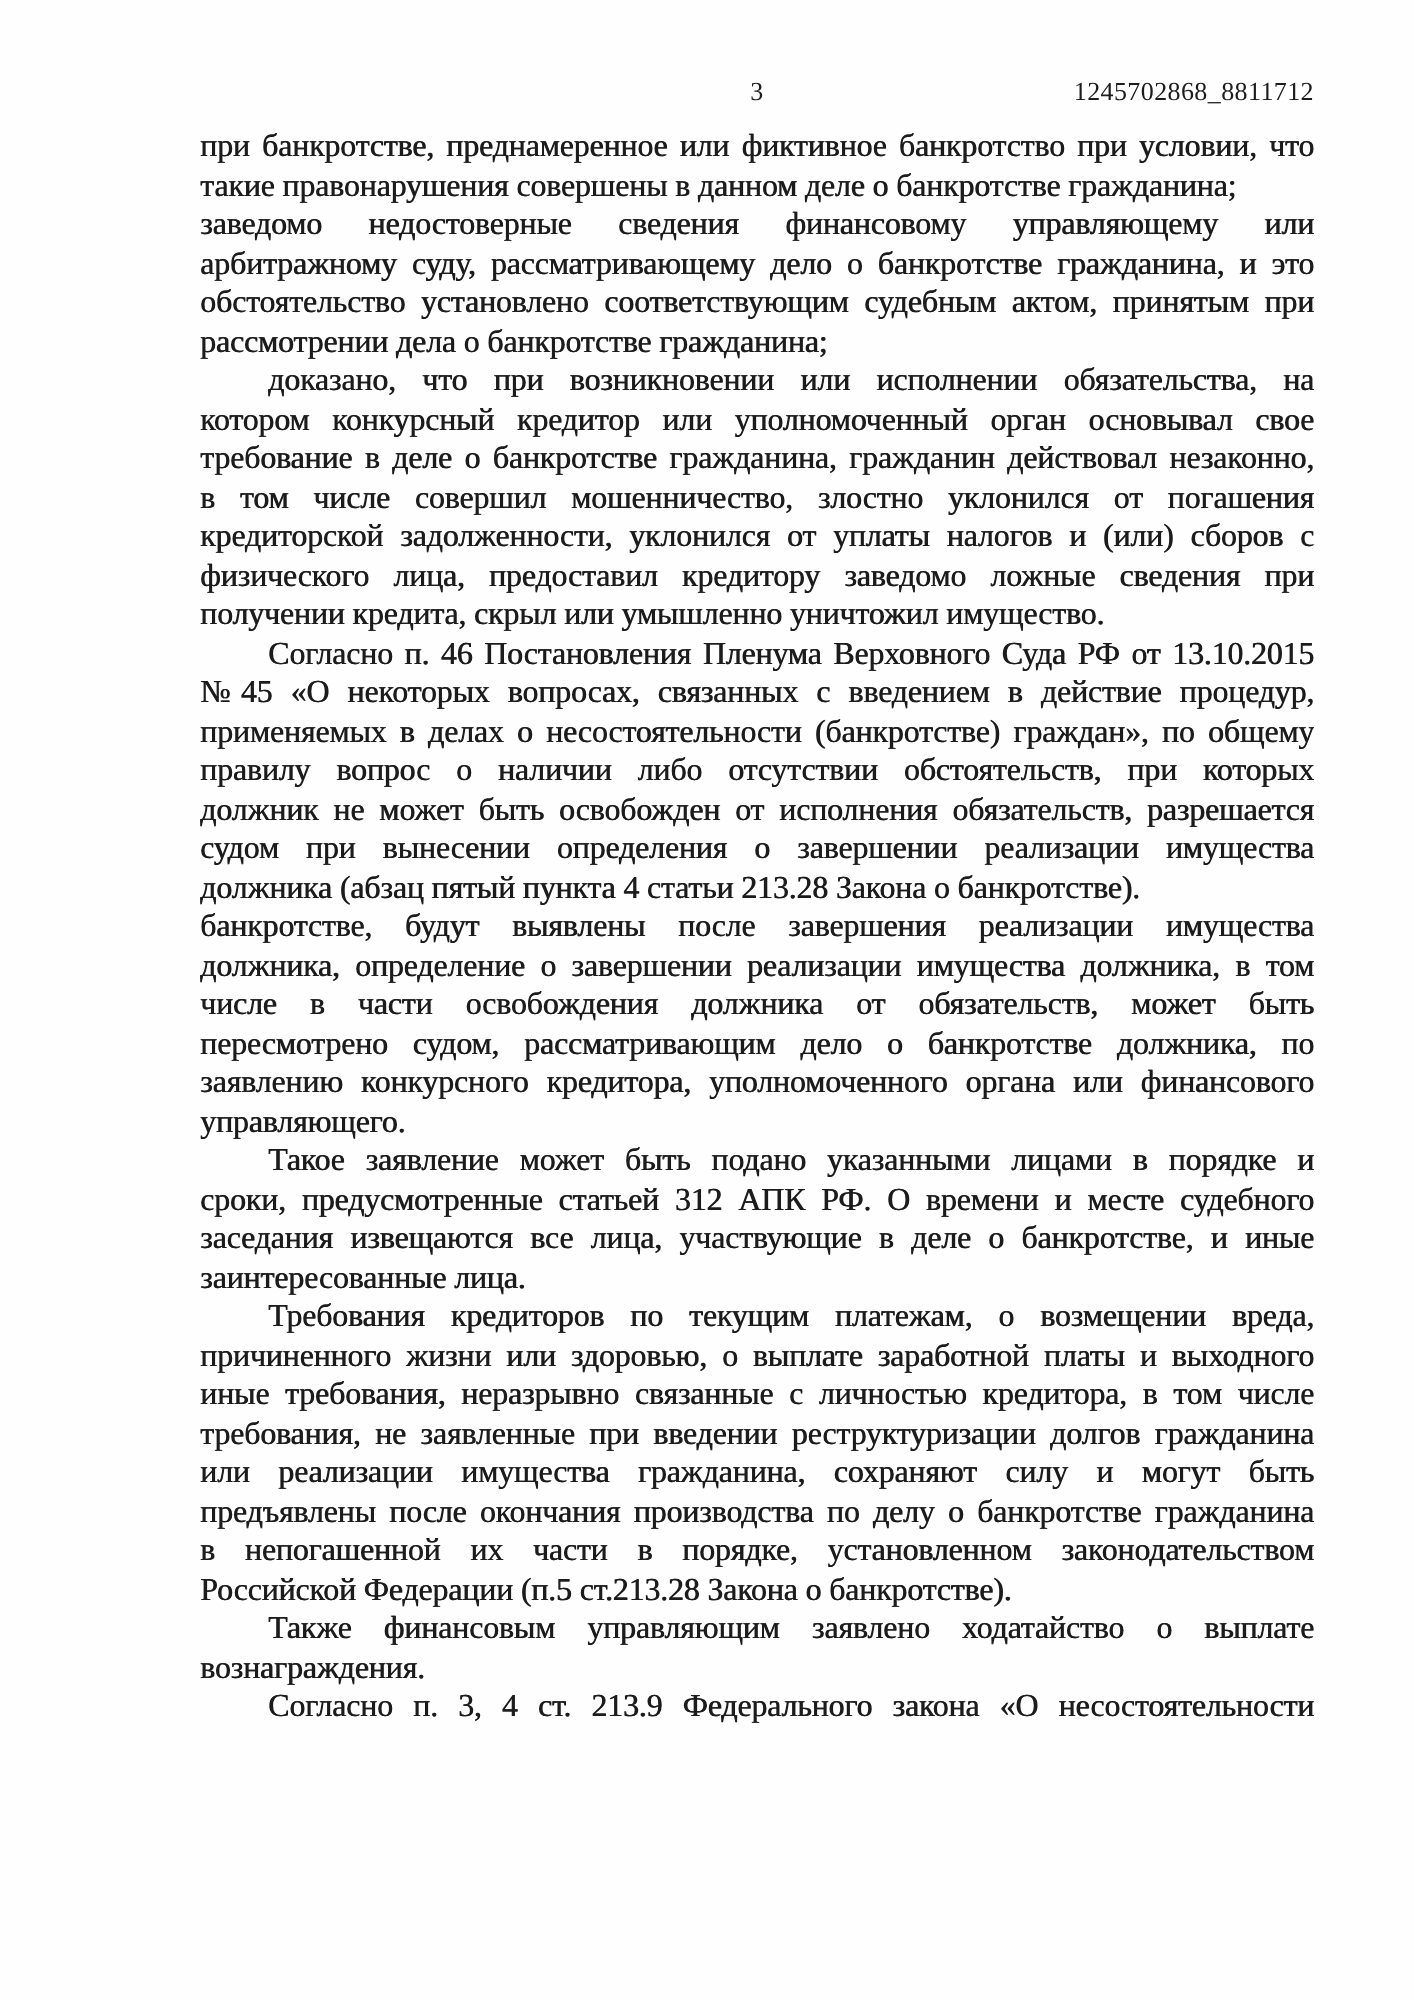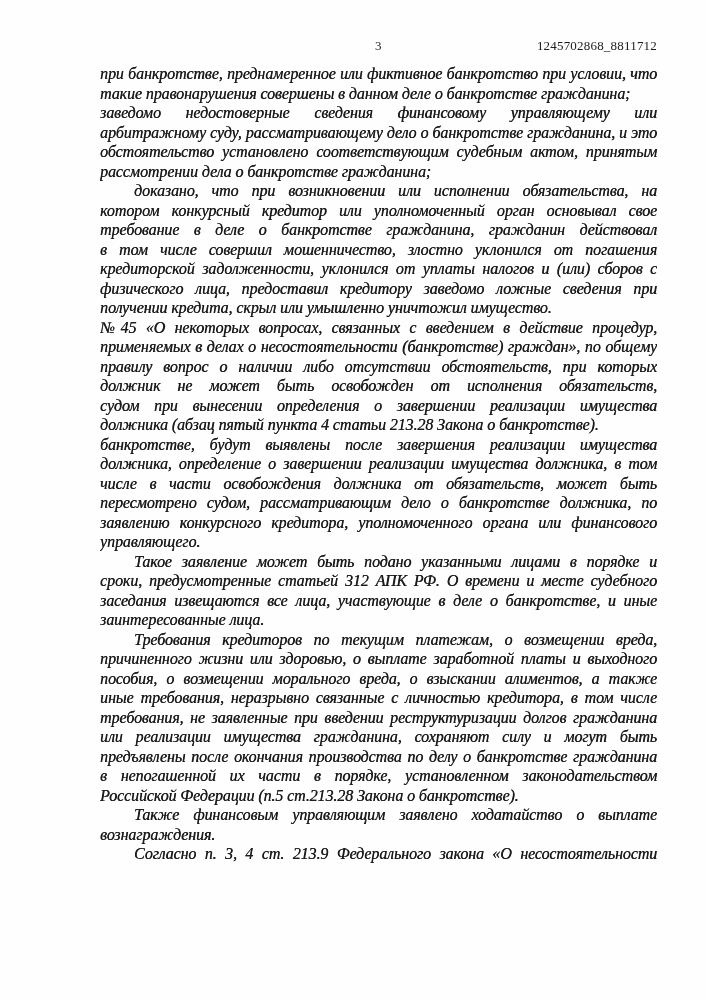--- a/index.html
+++ b/index.html
@@ -48,21 +48,20 @@
     text-shadow: 0.3px 0 0 currentColor; 
   }
   .line {
     height: 19.5px;
     line-height: 19.5px;
     text-align: justify;
     text-align-last: justify;
     overflow: hidden;
     white-space: nowrap;
     white-space: normal;
-    font-style: italic;
   }
   .line.para-end {
     text-align-last: left;
   }
   .line.indent {
     text-indent: 34px;
   }
 </style>
 </head>
 <body>
@@ -79,39 +78,39 @@
       <div class="line">арбитражному суду, рассматривающему дело о банкротстве гражданина, и это</div>
       <div class="line">обстоятельство установлено соответствующим судебным актом, принятым при</div>
       <div class="line para-end">рассмотрении дела о банкротстве гражданина;</div>
       <div class="line indent">доказано, что при возникновении или исполнении обязательства, на</div>
       <div class="line">котором конкурсный кредитор или уполномоченный орган основывал свое</div>
       <div class="line">требование в деле о банкротстве гражданина, гражданин действовал незаконно,</div>
       <div class="line">в том числе совершил мошенничество, злостно уклонился от погашения</div>
       <div class="line">кредиторской задолженности, уклонился от уплаты налогов и (или) сборов с</div>
       <div class="line">физического лица, предоставил кредитору заведомо ложные сведения при</div>
       <div class="line para-end">получении кредита, скрыл или умышленно уничтожил имущество.</div>
+      <div class="line indent">Согласно п. 46 Постановления Пленума Верховного Суда РФ от 13.10.2015</div>
       <div class="line">№45 «О некоторых вопросах, связанных с введением в действие процедур,</div>
       <div class="line">применяемых в делах о несостоятельности (банкротстве) граждан», по общему</div>
       <div class="line">правилу вопрос о наличии либо отсутствии обстоятельств, при которых</div>
       <div class="line">должник не может быть освобожден от исполнения обязательств, разрешается</div>
       <div class="line">судом при вынесении определения о завершении реализации имущества</div>
       <div class="line para-end">должника (абзац пятый пункта 4 статьи 213.28 Закона о банкротстве).</div>
       <div class="line">банкротстве, будут выявлены после завершения реализации имущества</div>
       <div class="line">должника, определение о завершении реализации имущества должника, в том</div>
       <div class="line">числе в части освобождения должника от обязательств, может быть</div>
       <div class="line">пересмотрено судом, рассматривающим дело о банкротстве должника, по</div>
       <div class="line">заявлению конкурсного кредитора, уполномоченного органа или финансового</div>
       <div class="line para-end">управляющего.</div>
       <div class="line indent">Такое заявление может быть подано указанными лицами в порядке и</div>
       <div class="line">сроки, предусмотренные статьей 312 АПК РФ. О времени и месте судебного</div>
       <div class="line">заседания извещаются все лица, участвующие в деле о банкротстве, и иные</div>
       <div class="line para-end">заинтересованные лица.</div>
       <div class="line indent">Требования кредиторов по текущим платежам, о возмещении вреда,</div>
       <div class="line">причиненного жизни или здоровью, о выплате заработной платы и выходного</div>
-      <div class="line">пособия, о возмещении морального вреда, о взыскании алиментов, а также</div>
       <div class="line">иные требования, неразрывно связанные с личностью кредитора, в том числе</div>
       <div class="line">требования, не заявленные при введении реструктуризации долгов гражданина</div>
       <div class="line">или реализации имущества гражданина, сохраняют силу и могут быть</div>
       <div class="line">предъявлены после окончания производства по делу о банкротстве гражданина</div>
       <div class="line">в непогашенной их части в порядке, установленном законодательством</div>
       <div class="line para-end">Российской Федерации (п.5 ст.213.28 Закона о банкротстве).</div>
       <div class="line indent">Также финансовым управляющим заявлено ходатайство о выплате</div>
       <div class="line para-end">вознаграждения.</div>
       <div class="line indent">Согласно п. 3, 4 ст. 213.9 Федерального закона «О несостоятельности</div>
     </div>

